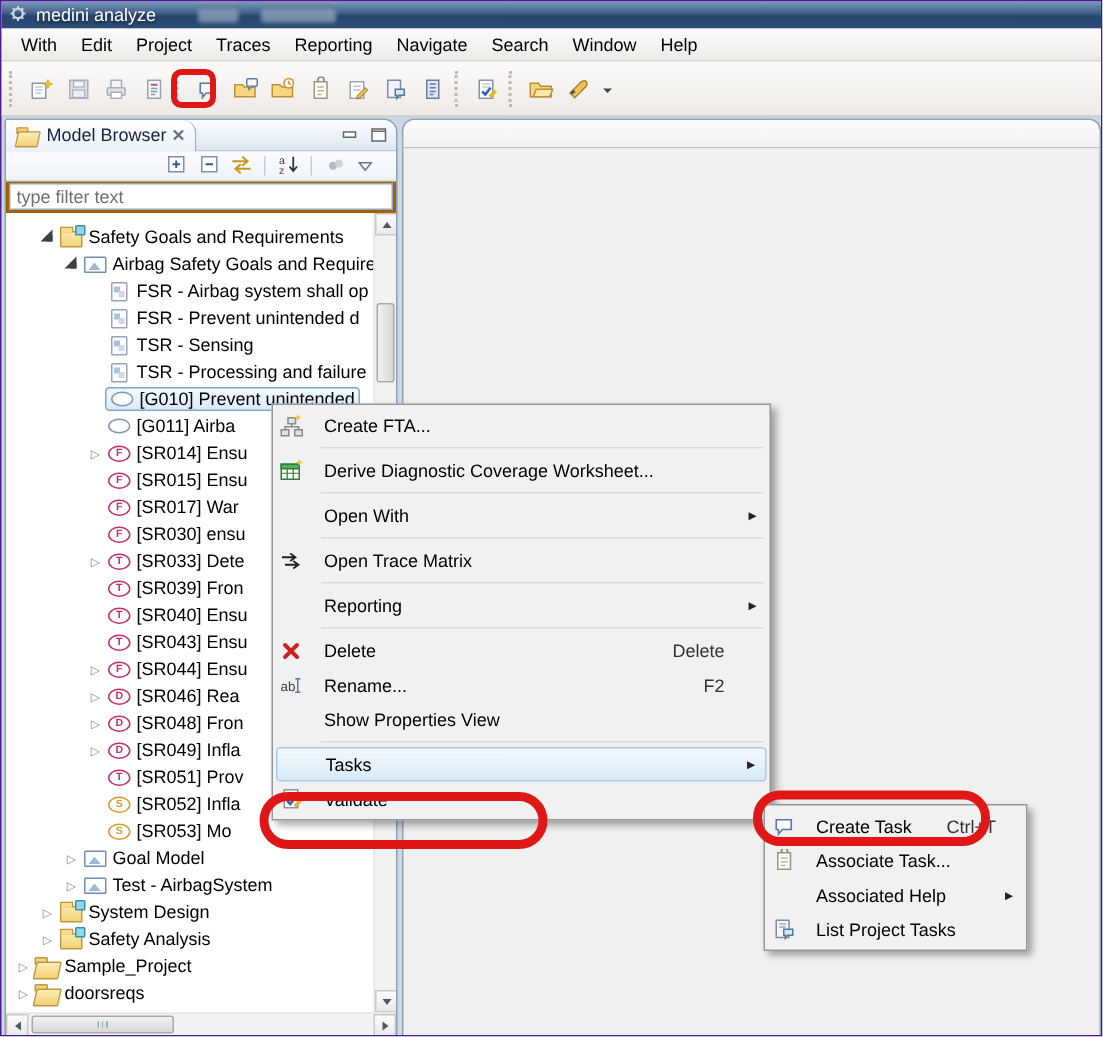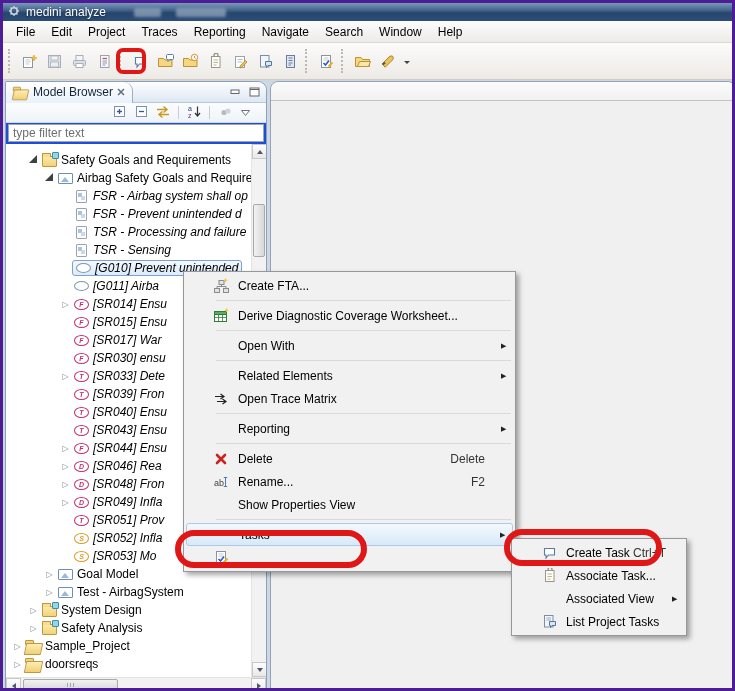--- a/index.html
+++ b/index.html
@@ -1,20 +1,20 @@
 <!DOCTYPE html>
 <html style="--annotation: #e01717; --selection: #7da2ce;"><head>
 <meta charset="utf-8">
 <style>
   html,body{margin:0;padding:0;background:#ffffff;}
   *{box-sizing:border-box;}
   .window{
     position:relative;width:735px;height:691px;overflow:hidden;
     font-family:"Liberation Sans","DejaVu Sans",sans-serif;font-size:12px;color:#000;
-    background:#ccd8e6;border:3px solid #4c1d95;
+    background:#ccd8e6;border:1px solid #4c1d95;
   }
   
   .titlebar{position:absolute;left:0;top:0;right:0;height:18px;
     background:linear-gradient(#7b98b9 0%,#44648c 40%,#26466e 55%,#2d4d76 100%);
     display:flex;align-items:center;padding-left:5px;gap:6px;color:#fff;}
   .titletext{font-size:12px;text-shadow:0 1px 2px rgba(0,0,0,.5);}
   .redact{position:absolute;height:9px;background:#93a7bd;opacity:.75;border-radius:2px;filter:blur(1.5px);top:5px;}
   .r1{left:131px;width:27px;} .r2{left:173px;width:50px;}
   
   .menubar{position:absolute;left:0;top:18px;right:0;height:22px;
@@ -40,29 +40,29 @@
     background:linear-gradient(#ffffff,#e9f1fa);border-right:1px solid #9fb0c4;
     border-radius:2px 9px 0 0;color:#15253e;}
   .winbtns{position:absolute;right:4px;top:3px;display:flex;gap:4px;}
   .winbtns span{display:flex;align-items:center;justify-content:center;width:15px;height:13px;}
   .viewbar{height:20px;background:linear-gradient(#fbfcfe,#eff3f8);
     border-bottom:1px solid #d4dae3;display:flex;align-items:center;
     justify-content:flex-end;padding-right:13px;gap:2px;}
   .vbtn{width:20px;height:18px;border:none;background:transparent;display:flex;
     align-items:center;justify-content:center;padding:0;}
   .vsep{width:1px;height:13px;background:#c7cdd6;margin:0 3px;}
-  .filterrow{height:21px;padding:1px 2px;background:#1d4ed8;}
+  .filterrow{height:21px;padding:1px 2px;background:#a16207;}
   .filterrow input{width:100%;height:18px;border:1px solid #9aa6b6;font:12px "Liberation Sans",sans-serif;
     padding:1px 4px;color:#333;}
   .filterrow input::placeholder{color:#6f6f6f;opacity:1;}
   
   .treewrap{position:absolute;left:0;top:62px;right:0;bottom:15px;background:#fff;overflow:hidden;}
   .tree{position:absolute;left:0;top:0;right:15px;bottom:0;overflow:hidden;padding-top:7px;}
   .row{display:flex;align-items:center;height:18px;white-space:nowrap;}
-  .pl1{padding-left:5px;} .pl2{padding-left:21px;} .pl3{padding-left:37px;} .pl4{padding-left:53px;font-style:italic;}
+  .pl1{padding-left:5px;} .pl2{padding-left:21px;} .pl3{padding-left:37px;} .pl4{padding-left:53px;}
   .tw{width:13px;flex:none;display:flex;align-items:center;justify-content:center;font-size:8px;color:#848c96;}
   .texp{width:0;height:0;border:4px solid transparent;border-bottom-color:#3c4148;border-right-color:#3c4148;margin:-2px 0 0 -2px;}
   .ic{width:19px;flex:none;display:flex;align-items:center;justify-content:center;}
   .lbl{padding:0 2px;}
   .sel{display:flex;align-items:center;border:1px solid var(--selection,#7da2ce);
     background:linear-gradient(#f3f8fe,#dcebfa);border-radius:3px;padding:0 1px;}
   
   .i-folder{position:relative;width:15px;height:11px;background:linear-gradient(#fbe9a9,#f3d27a);
     border:1px solid #bf983d;border-radius:1px;margin-top:2px;}
   .i-folder::before{content:"";position:absolute;left:-1px;top:-4px;width:7px;height:3px;
@@ -100,21 +100,21 @@
   .hthumb::after{content:"";position:absolute;left:50%;top:3px;bottom:3px;width:9px;margin-left:-4px;
     background:repeating-linear-gradient(90deg,#9aa 0,#9aa 1px,transparent 1px,transparent 3px);}
   
   .editor{position:absolute;left:267px;top:78px;width:466px;height:612px;
     background:#f0f0f0;border:1px solid #96a1b3;border-radius:8px 8px 0 0;}
   .estrip{height:19px;border-bottom:1px solid #c3c3c3;background:linear-gradient(#fbfbfb,#f1f1f1);border-radius:8px 8px 0 0;}
   
   .menu{position:absolute;background:#f1f1f1;border:1px solid #979797;
     box-shadow:3px 3px 5px rgba(0,0,0,.35);padding:2px;z-index:30;}
   .mi{display:flex;align-items:center;height:23px;padding:0 2px;}
-  .mic{width:26px;flex:none;display:flex;align-items:center;justify-content:center;margin-left:20px;}
+  .mic{width:26px;flex:none;display:flex;align-items:center;justify-content:flex-start;}
   .ml{flex:1;padding-left:4px;}
   .msc{color:#333;margin-right:16px;}
   .marr{width:10px;flex:none;font-size:7px;color:#222;}
   .msep{height:1px;background:#d9d9d9;margin:3px 2px 3px 30px;}
   .mi.hover{background:linear-gradient(#f3f9fe,#d9e9f8);border:1px solid #a9cbe9;border-radius:3px;height:23px;}
   .submenu{z-index:35;}
   
   .ann{position:absolute;border:5px solid var(--annotation,#e01717);border-radius:16px;z-index:40;pointer-events:none;}
   .ann1{left:113px;top:45px;width:30px;height:26px;border-width:4px;border-radius:7px;}
   .ann2{left:172px;top:527px;width:192px;height:38px;border-width:6px;border-radius:19px;}
@@ -131,21 +131,21 @@
           <circle cx="6" cy="6" r="3.2" fill="none" stroke="#c9d4df" stroke-width="1.6"></circle>
           <path d="M6 1v2M6 9v2M1 6h2M9 6h2M2.5 2.5l1.4 1.4M8.1 8.1l1.4 1.4M9.5 2.5L8.1 3.9M3.9 8.1L2.5 9.5" stroke="#c9d4df" stroke-width="1.3"></path>
         </svg>
     </span>
     <span class="titletext">medini analyze</span>
     <span class="redact r1"></span>
     <span class="redact r2"></span>
   </div>
 
   <div class="menubar">
-    <span class="mbi">File</span>
+    <span class="mbi">With</span>
     <span class="mbi">Edit</span>
     <span class="mbi">Project</span>
     <span class="mbi">Traces</span>
     <span class="mbi">Reporting</span>
     <span class="mbi">Navigate</span>
     <span class="mbi">Search</span>
     <span class="mbi">Window</span>
     <span class="mbi">Help</span>
   </div>
 
@@ -386,28 +386,28 @@
             <span class="ic">
               <span class="i-reqdoc"></span>
             </span>
             <span class="lbl">FSR - Prevent unintended d</span>
           </div>
         <div class="row pl4">
             <span class="tw"></span>
             <span class="ic">
               <span class="i-reqdoc"></span>
             </span>
+            <span class="lbl">TSR - Sensing</span>
+          </div>
+        <div class="row pl4">
+            <span class="tw"></span>
+            <span class="ic">
+              <span class="i-reqdoc"></span>
+            </span>
             <span class="lbl">TSR - Processing and failure</span>
-          </div>
-        <div class="row pl4">
-            <span class="tw"></span>
-            <span class="ic">
-              <span class="i-reqdoc"></span>
-            </span>
-            <span class="lbl">TSR - Sensing</span>
           </div>
         <div class="row pl4">
             <span class="tw"></span>
             <span class="sel">
               <span class="ic">
                 <span class="i-goal"></span>
               </span>
               <span class="lbl">[G010] Prevent unintended</span>
             </span>
           </div>
@@ -619,25 +619,20 @@
       <span class="ml">Derive Diagnostic Coverage Worksheet...</span>
       </div>
     <div class="msep"></div>
     <div class="mi">
         <span class="mic"></span>
         <span class="ml">Open With</span>
         <span class="marr">▶</span>
       </div>
     <div class="msep"></div>
     <div class="mi">
-        <span class="mic"></span>
-        <span class="ml">Related Elements</span>
-        <span class="marr">▶</span>
-      </div>
-    <div class="mi">
       <span class="mic">
         <svg width="17" height="16" viewBox="0 0 17 16">
             <path d="M2 5.5h8M7.5 3l3.5 2.5L7.5 8" fill="none" stroke="#222" stroke-width="1.2"></path>
             <path d="M4 10.5h8M9.5 8l3.5 2.5-3.5 2.5" fill="none" stroke="#222" stroke-width="1.2"></path>
           </svg>
         </span>
       <span class="ml">Open Trace Matrix</span>
       </div>
     <div class="msep"></div>
     <div class="mi">
@@ -679,20 +674,21 @@
       </div>
     <div class="mi">
       <span class="mic">
         <svg width="17" height="16" viewBox="0 0 17 16">
             <rect x="3.5" y="1.5" width="9" height="12" fill="#fff" stroke="#8a93a0"></rect>
             <path d="M5.5 4h5M5.5 6h5" stroke="#c3cad3" stroke-width="1"></path>
             <path d="M5.5 9l2 2 3.5-4.5" fill="none" stroke="#2d5fc4" stroke-width="1.7"></path>
             <path d="M10.5 12.5l4-4" stroke="#e6b41f" stroke-width="2.2"></path>
           </svg>
         </span>
+      <span class="ml">Validate</span>
       </div>
   </div>
 
   <div class="menu submenu" style="left:508px;top:535px;width:176px;">
     <div class="mi">
       <span class="mic">
         <svg width="17" height="16" viewBox="0 0 17 16">
             <path d="M3.5 3.5h10v6.5h-6l-2.5 3v-3h-1.5z" fill="#fbfdff" stroke="#5a7ca0" stroke-width="1.1"></path>
           </svg>
         </span>
@@ -704,21 +700,21 @@
         <svg width="17" height="16" viewBox="0 0 17 16">
             <rect x="4.5" y="2.5" width="8.5" height="11" fill="#fffef4" stroke="#9a968c"></rect>
             <path d="M7 2.5V1.4a2 2 0 0 1 4 0v1.1" fill="none" stroke="#8a8a8a" stroke-width="1.2"></path>
             <path d="M6.5 6h4.5M6.5 8.5h4.5M6.5 11h3" stroke="#b9b4a6" stroke-width="1"></path>
           </svg>
         </span>
       <span class="ml">Associate Task...</span>
       </div>
     <div class="mi">
         <span class="mic"></span>
-        <span class="ml">Associated View</span>
+        <span class="ml">Associated Help</span>
         <span class="marr">▶</span>
       </div>
     <div class="mi">
       <span class="mic">
         <svg width="17" height="16" viewBox="0 0 17 16">
             <rect x="3.5" y="1.5" width="8.5" height="11.5" fill="#f2f5fa" stroke="#7e8da4"></rect>
             <path d="M5.5 4h4.5M5.5 6h4.5" stroke="#9daabf" stroke-width="1"></path>
             <path d="M8.5 7.5h6v4h-3.5l-1.5 2v-2h-1z" fill="#dbe6f4" stroke="#56779c"></path>
           </svg>
         </span>

